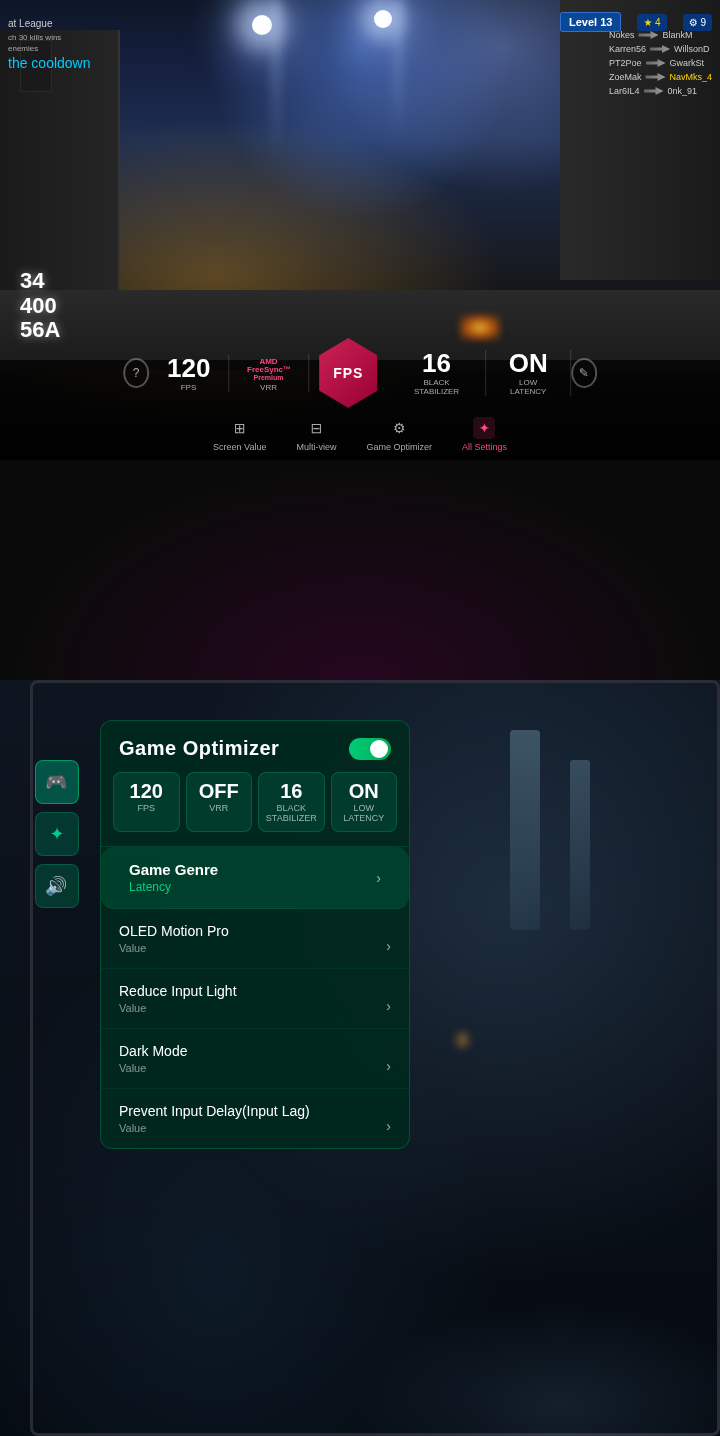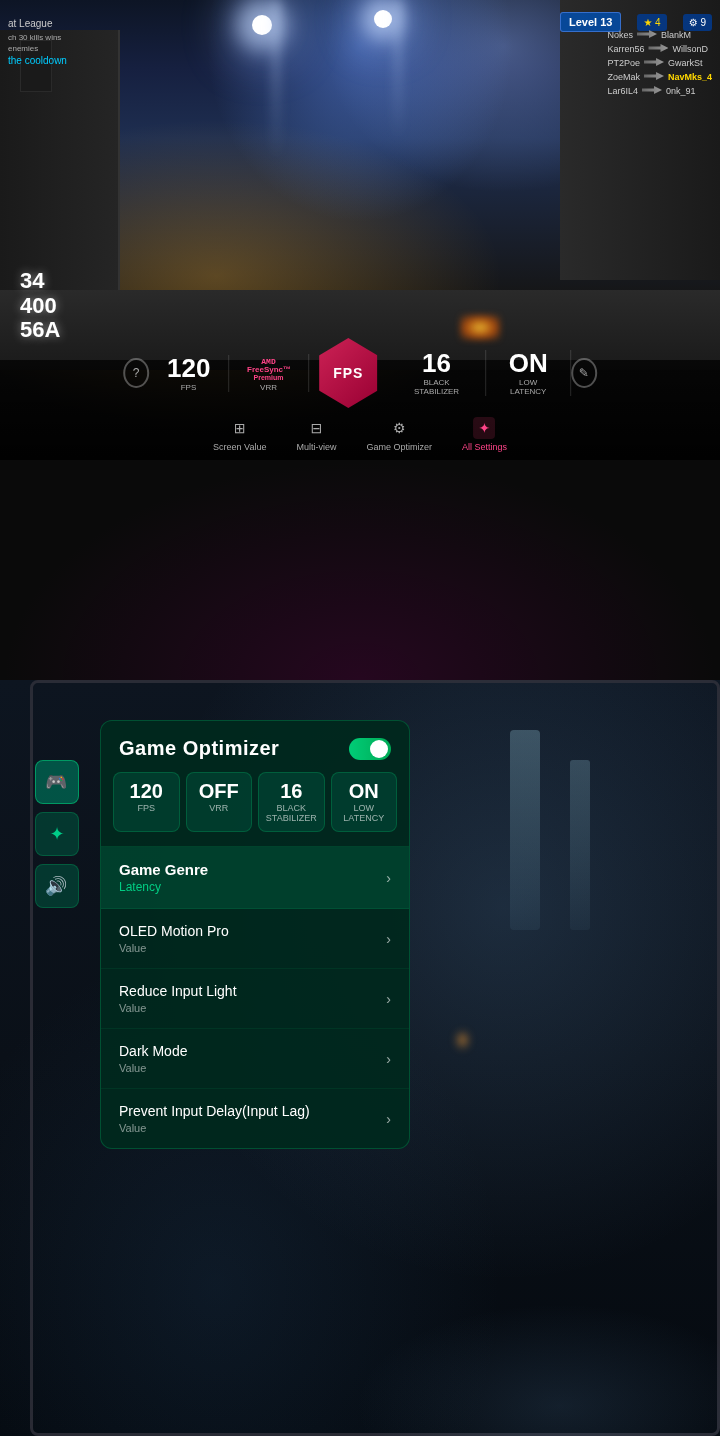--- a/index.html
+++ b/index.html
@@ -156,41 +156,42 @@
       font-size: 10px;
       margin-bottom: 4px;
     }
     .left-hud-stat {
       color: #aaa;
       font-size: 8px;
       margin-bottom: 2px;
     }
     .left-hud-highlight {
       color: #00ccff;
-      font-size: 10px;
+      font-size: 14px;
     }
 
     
     .kill-feed {
       position: absolute;
       top: 30px; right: 8px;
       display: flex;
       flex-direction: column;
       gap: 4px;
     }
     .kill-entry {
       display: flex;
+      align-items: center;
       gap: 4px;
       font-size: 9px;
       color: white;
     }
     .kill-name {
       color: #ccc;
     }
-    .kill-name.highlight { color: #ffd700; font-weight: bold; }
+    .kill-name.highlight { color: #ffd700; }
     .kill-icon {
       width: 20px; height: 8px;
       background: linear-gradient(90deg, #666, #999);
       clip-path: polygon(0 30%, 60% 30%, 60% 0%, 100% 50%, 60% 100%, 60% 70%, 0 70%);
     }
 
     
     .score-display {
       position: absolute;
       left: 20px; bottom: 118px;
@@ -430,26 +431,27 @@
 
     
     .panel-divider {
       height: 1px;
       background: rgba(0,180,100,0.2);
       margin: 0 0 0 0;
     }
 
     
     .genre-item {
-      padding: 14px 18px;
+      padding: 14px 28px;
       display: flex;
       align-items: center;
       justify-content: space-between;
       background: rgba(0,120,80,0.3);
       border-bottom: 1px solid rgba(0,180,100,0.15);
+      border-radius: 13px;
     }
     .genre-label {
       color: white;
       font-size: 15px;
       font-weight: 600;
     }
     .genre-value {
       color: rgba(0,220,140,0.9);
       font-size: 12px;
       margin-top: 2px;
@@ -459,21 +461,21 @@
       font-size: 14px;
     }
 
     
     .settings-list {
       padding: 0;
     }
     .setting-item {
       padding: 14px 18px;
       display: flex;
-      align-items: center;
+      align-items: flex-end;
       justify-content: space-between;
       border-bottom: 1px solid rgba(0,180,100,0.1);
     }
     .setting-item:last-child {
       border-bottom: none;
       gap: 33px;
     }
     .setting-info {}
     .setting-name {
       color: white;
@@ -589,21 +591,21 @@
 
       <div class="stat-item">
         <div class="stat-value">120</div>
         <div class="stat-sub">
           <span>FPS</span>
         </div>
       </div>
 
       <div class="stat-item">
         <div class="stat-value" style="color:#ff4488; font-size:14px; margin-top:4px;">
-          <div style="font-size:8px; color:#ff4488;font-family:Liberation Mono, monospace;">AMD</div>
+          <div style="font-size:8px; color:#ff4488;">AMD</div>
           <div style="font-size:8px; color:#ff4488;">FreeSync™</div>
           <div style="font-size:7px; color:#ff4488;">Premium</div>
         </div>
         <div class="stat-sub">
           <span>VRR</span>
         </div>
       </div>
 
       <div class="fps-badge">
         <div class="fps-badge-inner">FPS</div>

